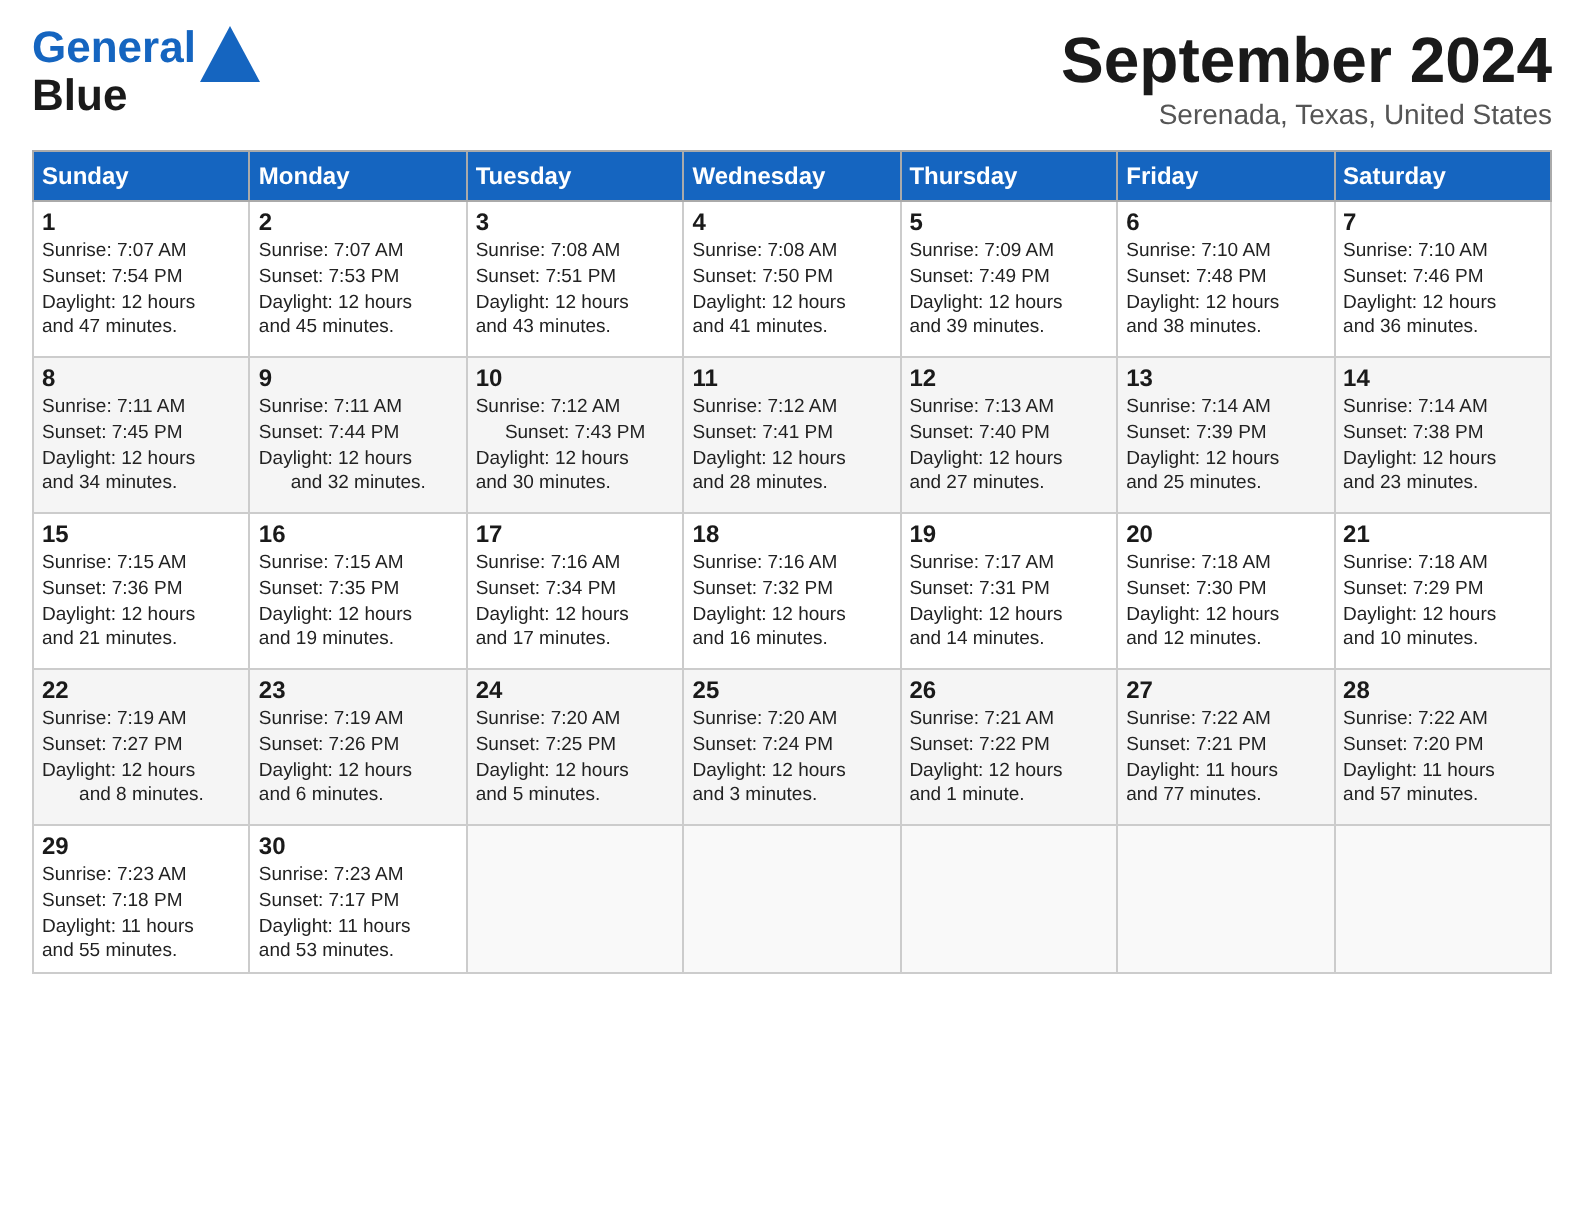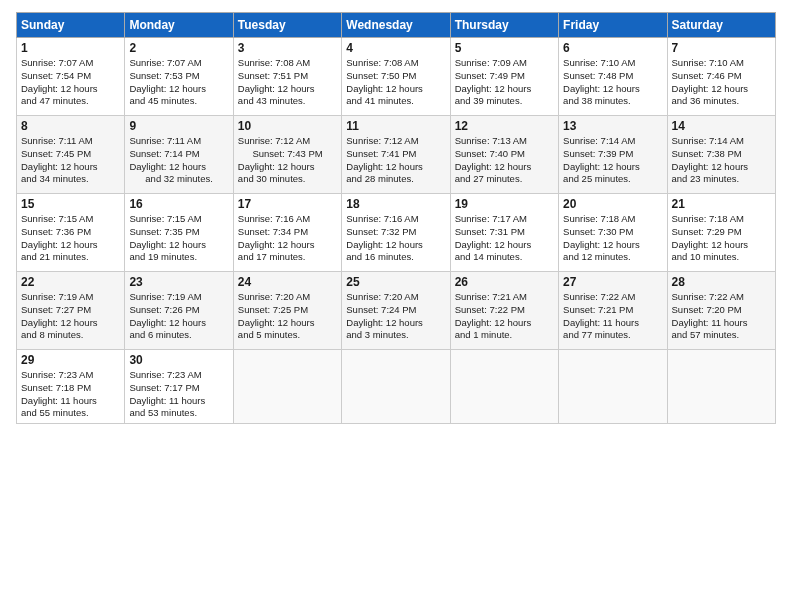--- a/index.html
+++ b/index.html
@@ -75,20 +75,36 @@
       display: block;
       margin-bottom: 2px;
     }
     .empty { background: #f9f9f9 !important; }
     .last-row td { height: 70px; }
   </style>
 </head>
 <body>
 
 <div class="page">
+  <div class="header">
+    <div class="logo">
+      <div style="display:flex;align-items:center;">
+        <span class="logo-text">
+          <span class="blue">General</span><br><span>Blue</span>
+        </span>
+        <svg width="30" height="28" viewBox="0 0 30 28" style="margin-left:2px;margin-top:-18px;">
+          <polygon points="0,28 15,0 30,28" fill="#1565c0"></polygon>
+        </svg>
+      </div>
+    </div>
+    <div class="title-block">
+      <div class="month-title">September 2024</div>
+      <div class="subtitle">Serenada, Texas, United States</div>
+    </div>
+  </div>
 
   <table>
     <thead>
       <tr id="header-row">
           <th>Sunday</th>
           <th>Monday</th>
           <th>Tuesday</th>
           <th>Wednesday</th>
           <th>Thursday</th>
           <th>Friday</th>
@@ -151,21 +167,21 @@
           <td>
             <span class="day-num">8</span>
             <span style="display: block; line-height: 1.35;">Sunrise: 7:11 AM</span>
             <span style="display: block; line-height: 1.35;">Sunset: 7:45 PM</span>
             <span style="display: block; line-height: 1.35;">Daylight: 12 hours</span>
             <span style="display: block; line-height: 1.35;">and 34 minutes.</span>
           </td>
           <td>
             <span class="day-num">9</span>
             <span style="display: block; line-height: 1.35;">Sunrise: 7:11 AM</span>
-            <span style="display: block; line-height: 1.35;">Sunset: 7:14 PM</span>
+            <span style="display: block; line-height: 1.35;">Sunset: 7:44 PM</span>
             <span style="display: block; line-height: 1.35;">Daylight: 12 hours</span>
             <span style="display: block; line-height: 1.35; text-align: center;">and 32 minutes.</span>
           </td>
           <td>
             <span class="day-num">10</span>
             <span style="display: block; line-height: 1.35;">Sunrise: 7:12 AM</span>
             <span style="display: block; line-height: 1.35; text-align: center;">Sunset: 7:43 PM</span>
             <span style="display: block; line-height: 1.35;">Daylight: 12 hours</span>
             <span style="display: block; line-height: 1.35;">and 30 minutes.</span>
           </td>
@@ -248,21 +264,21 @@
             <span style="display: block; line-height: 1.35;">Daylight: 12 hours</span>
             <span style="display: block; line-height: 1.35;">and 10 minutes.</span>
           </td>
         </tr>
         <tr>
           <td>
             <span class="day-num">22</span>
             <span style="display: block; line-height: 1.35;">Sunrise: 7:19 AM</span>
             <span style="display: block; line-height: 1.35;">Sunset: 7:27 PM</span>
             <span style="display: block; line-height: 1.35;">Daylight: 12 hours</span>
-            <span style="display: block; line-height: 1.35;">and 8 minutes.</span>
+            <span style="display: block; line-height: 1.35; text-align: center;">and 8 minutes.</span>
           </td>
           <td>
             <span class="day-num">23</span>
             <span style="display: block; line-height: 1.35;">Sunrise: 7:19 AM</span>
             <span style="display: block; line-height: 1.35;">Sunset: 7:26 PM</span>
             <span style="display: block; line-height: 1.35;">Daylight: 12 hours</span>
             <span style="display: block; line-height: 1.35;">and 6 minutes.</span>
           </td>
           <td>
             <span class="day-num">24</span>

